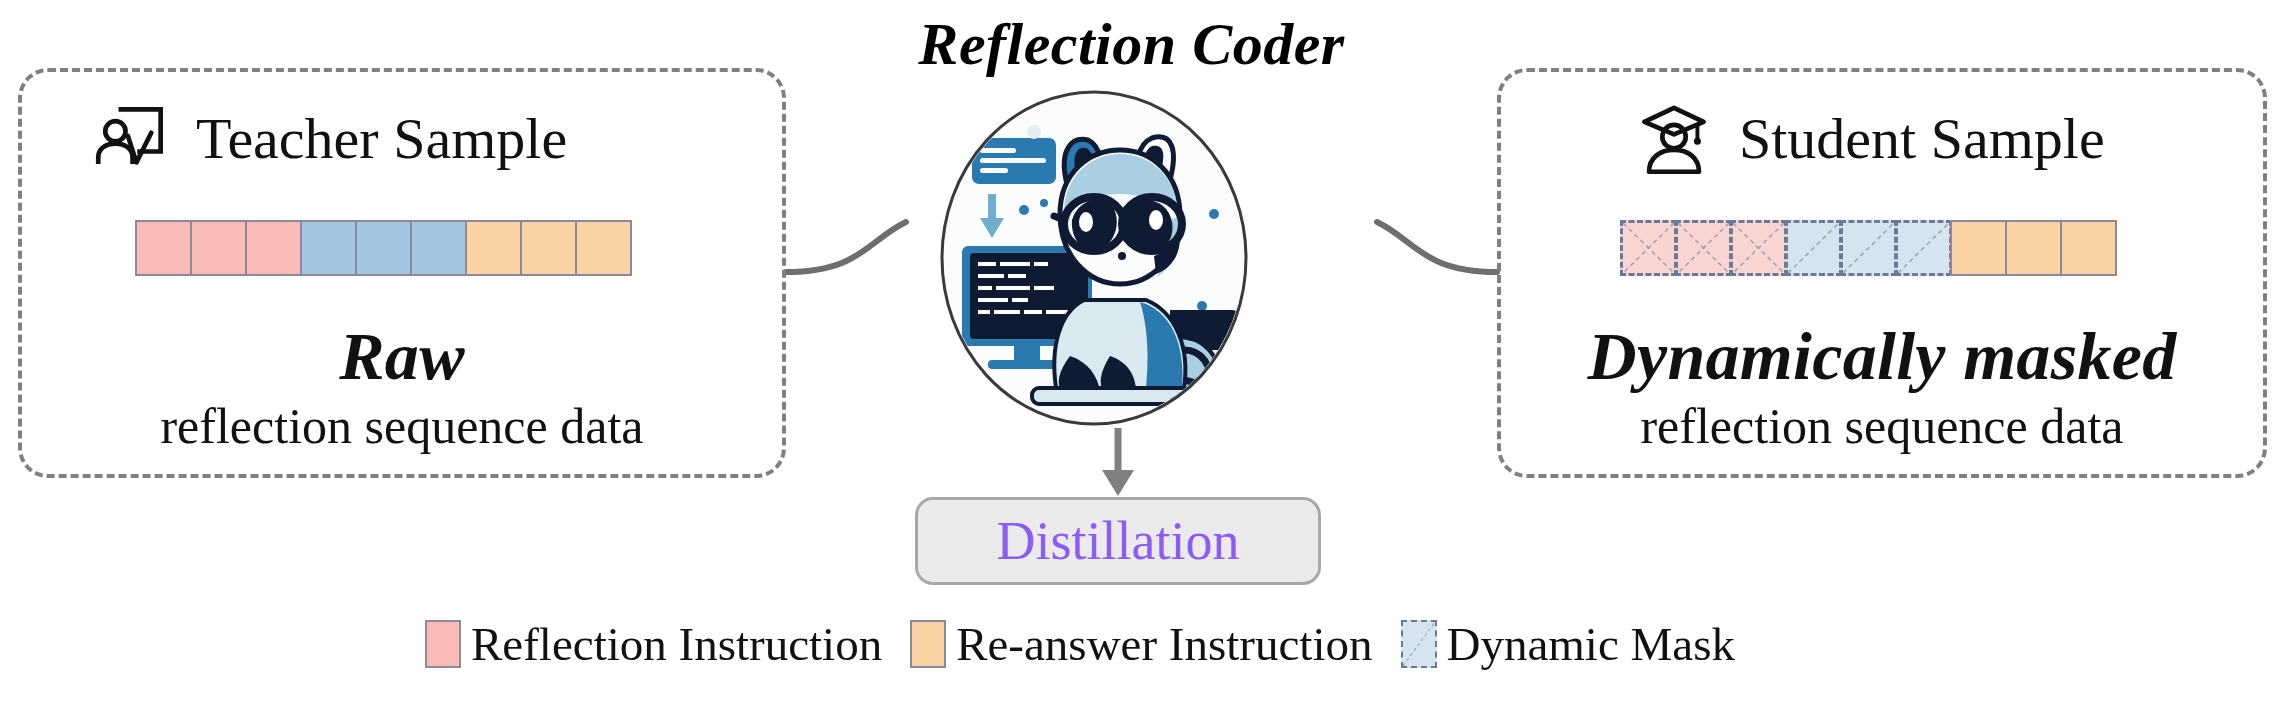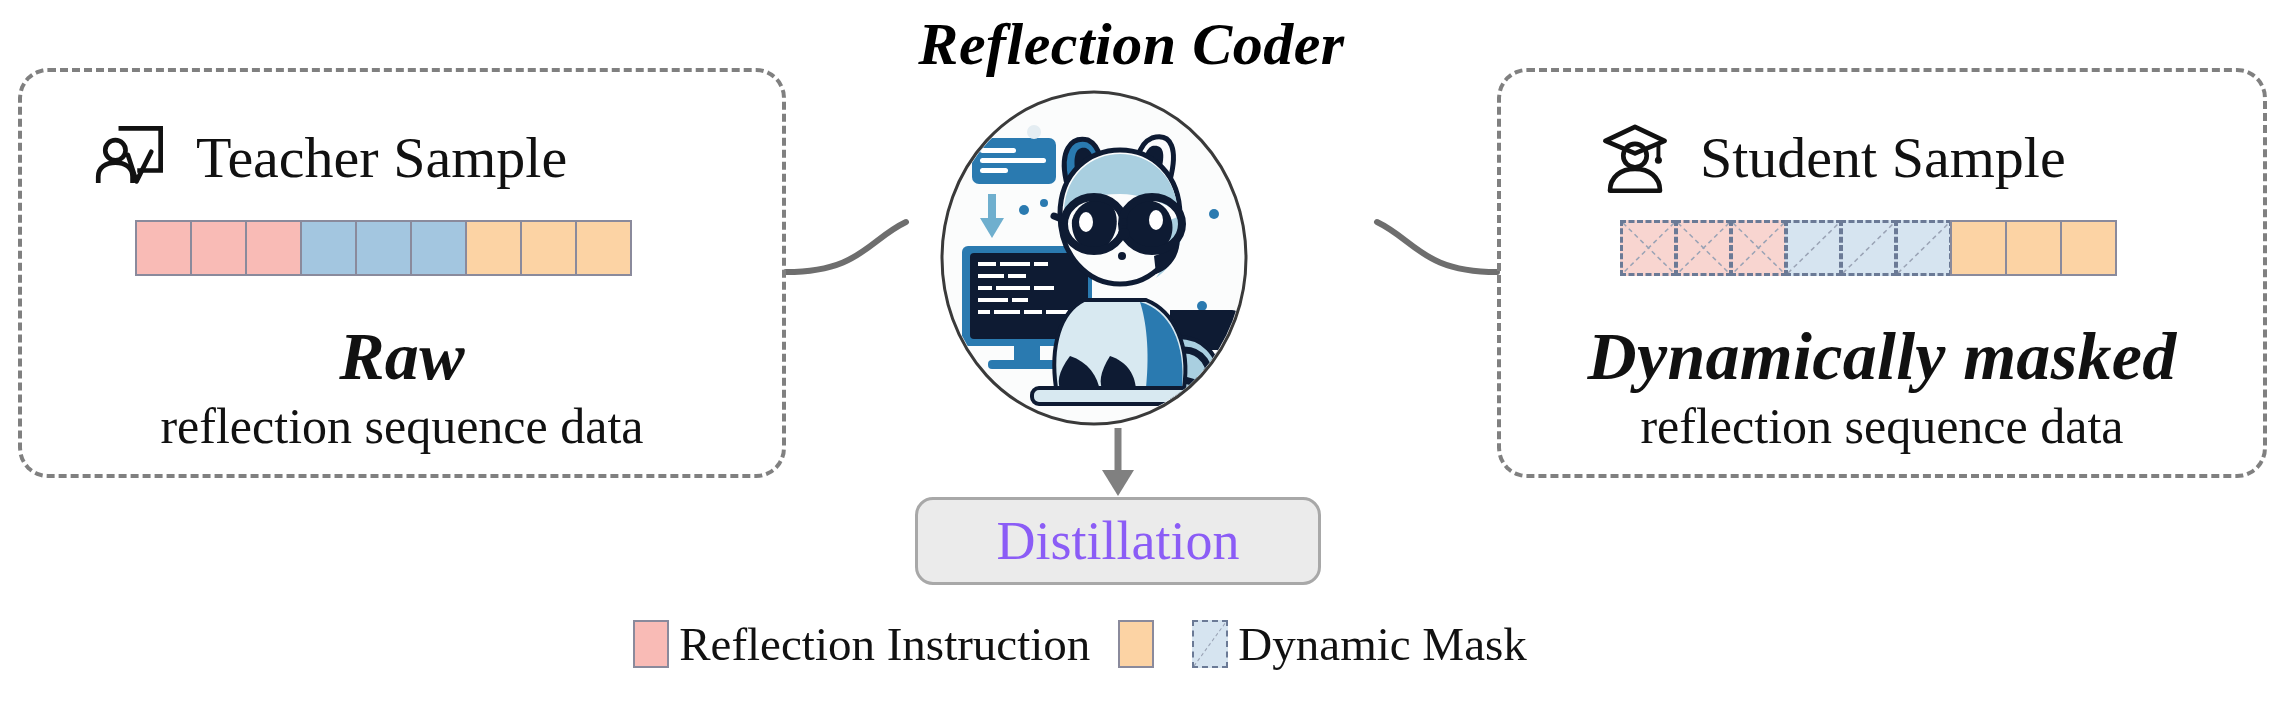--- a/index.html
+++ b/index.html
@@ -27,24 +27,23 @@
   #panel-teacher { left: 18px;  top: 68px; width: 768px; height: 410px; }
   #panel-student { left: 1497px; top: 68px; width: 770px; height: 410px; }
 
   
   .panel-head {
     position: absolute;
     display: flex;
     align-items: center;
     gap: 26px;
     white-space: nowrap;
-    margin-top: 19px;
   }
   #head-teacher { left: 92px;  top: 100px; }
-  #head-student { left: 1596px; top: 100px; }
+  #head-student { left: 1635px; top: 100px; }
   .panel-head .hicon { width: 78px; height: 78px; display: block; flex: 0 0 auto; }
   .panel-title {
     font-size: 58px;
     line-height: 1;
     color: #111111;
     font-family: "Liberation Serif", "DejaVu Serif", serif;
   }
 
   
   .seq {
@@ -372,20 +371,21 @@
     <span class="dlabel">Distillation</span>
   </div>
 
   <div id="legend">
       <div class="legend-item">
         <div class="swatch" style="background: rgb(249, 187, 182);"></div>
         <span class="legend-label">Reflection Instruction</span>
       </div>
       <div class="legend-item">
         <div class="swatch" style="background: rgb(252, 211, 164);"></div>
+        <span class="legend-label">Re-answer Instruction</span>
       </div>
       <div class="legend-item">
         <div class="swatch dashed" style="background: rgb(214, 228, 240);">
           <svg class="hatch" viewBox="0 0 100 100" preserveAspectRatio="none">
             <line x1="0" y1="100" x2="100" y2="0" stroke="#9aa3b5" stroke-width="3" stroke-dasharray="9 7"></line>
           </svg>
         </div>
         <span class="legend-label">Dynamic Mask</span>
       </div>
     </div>

